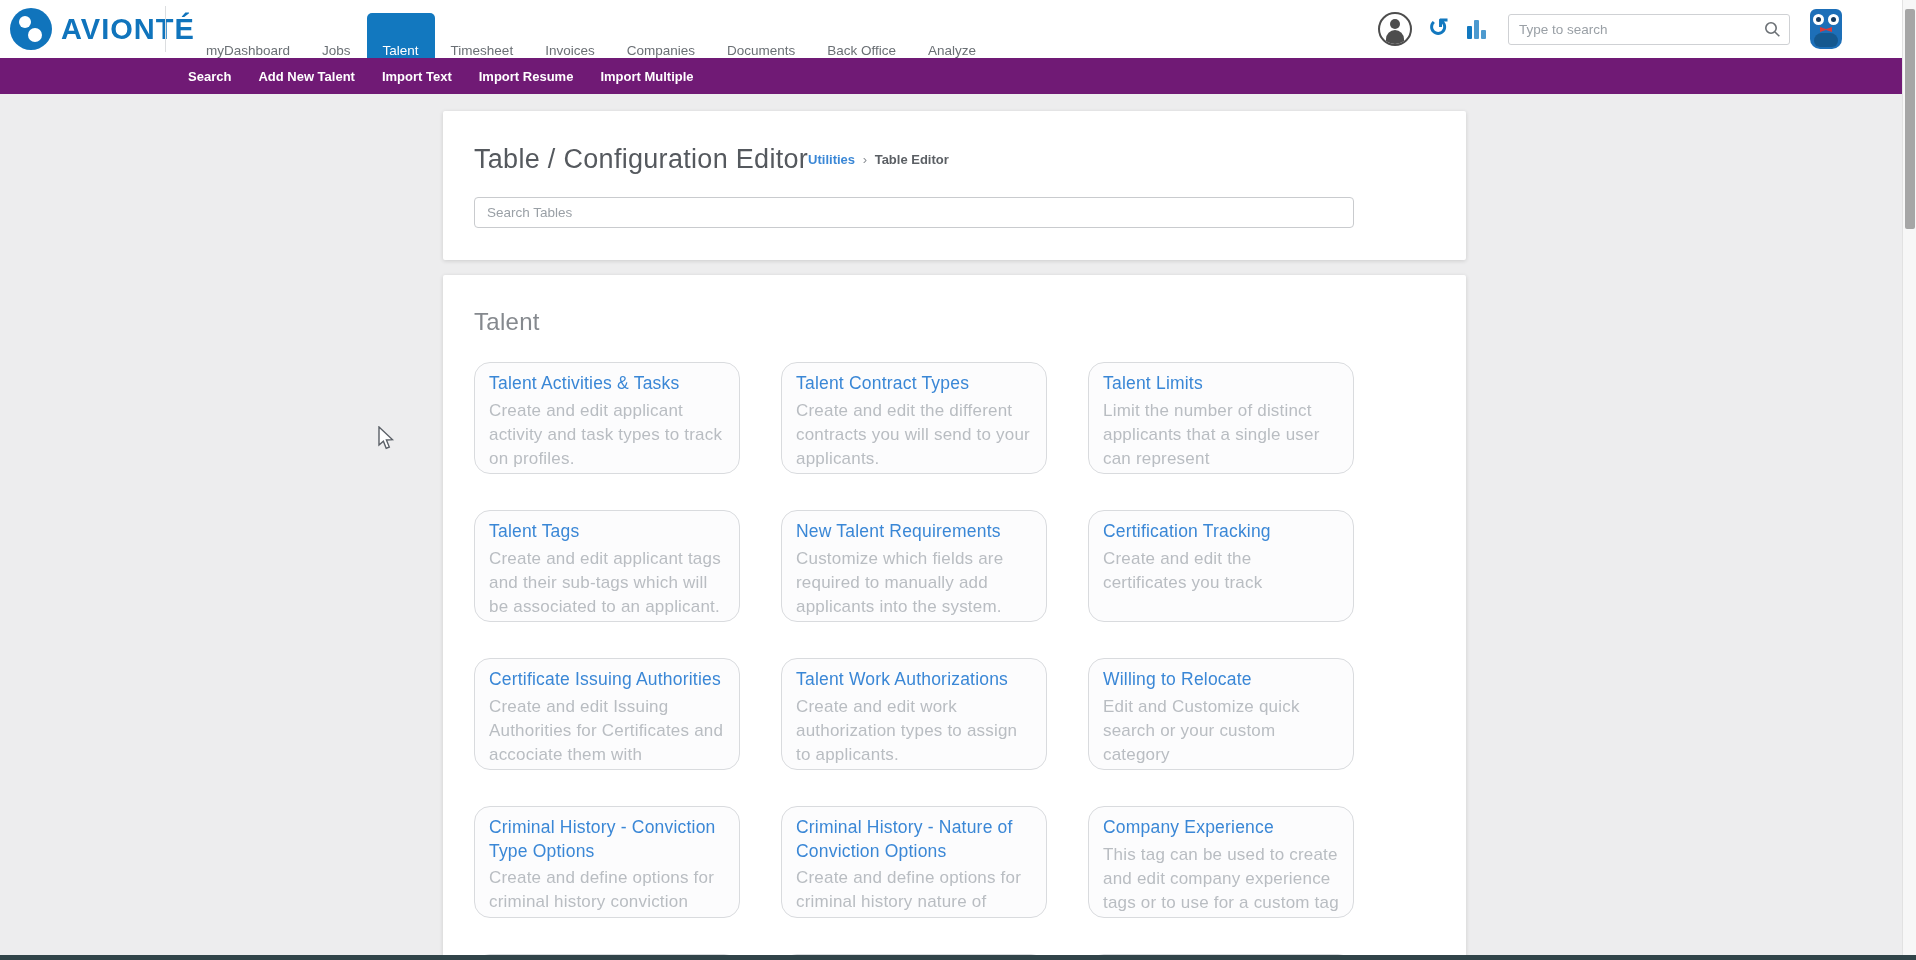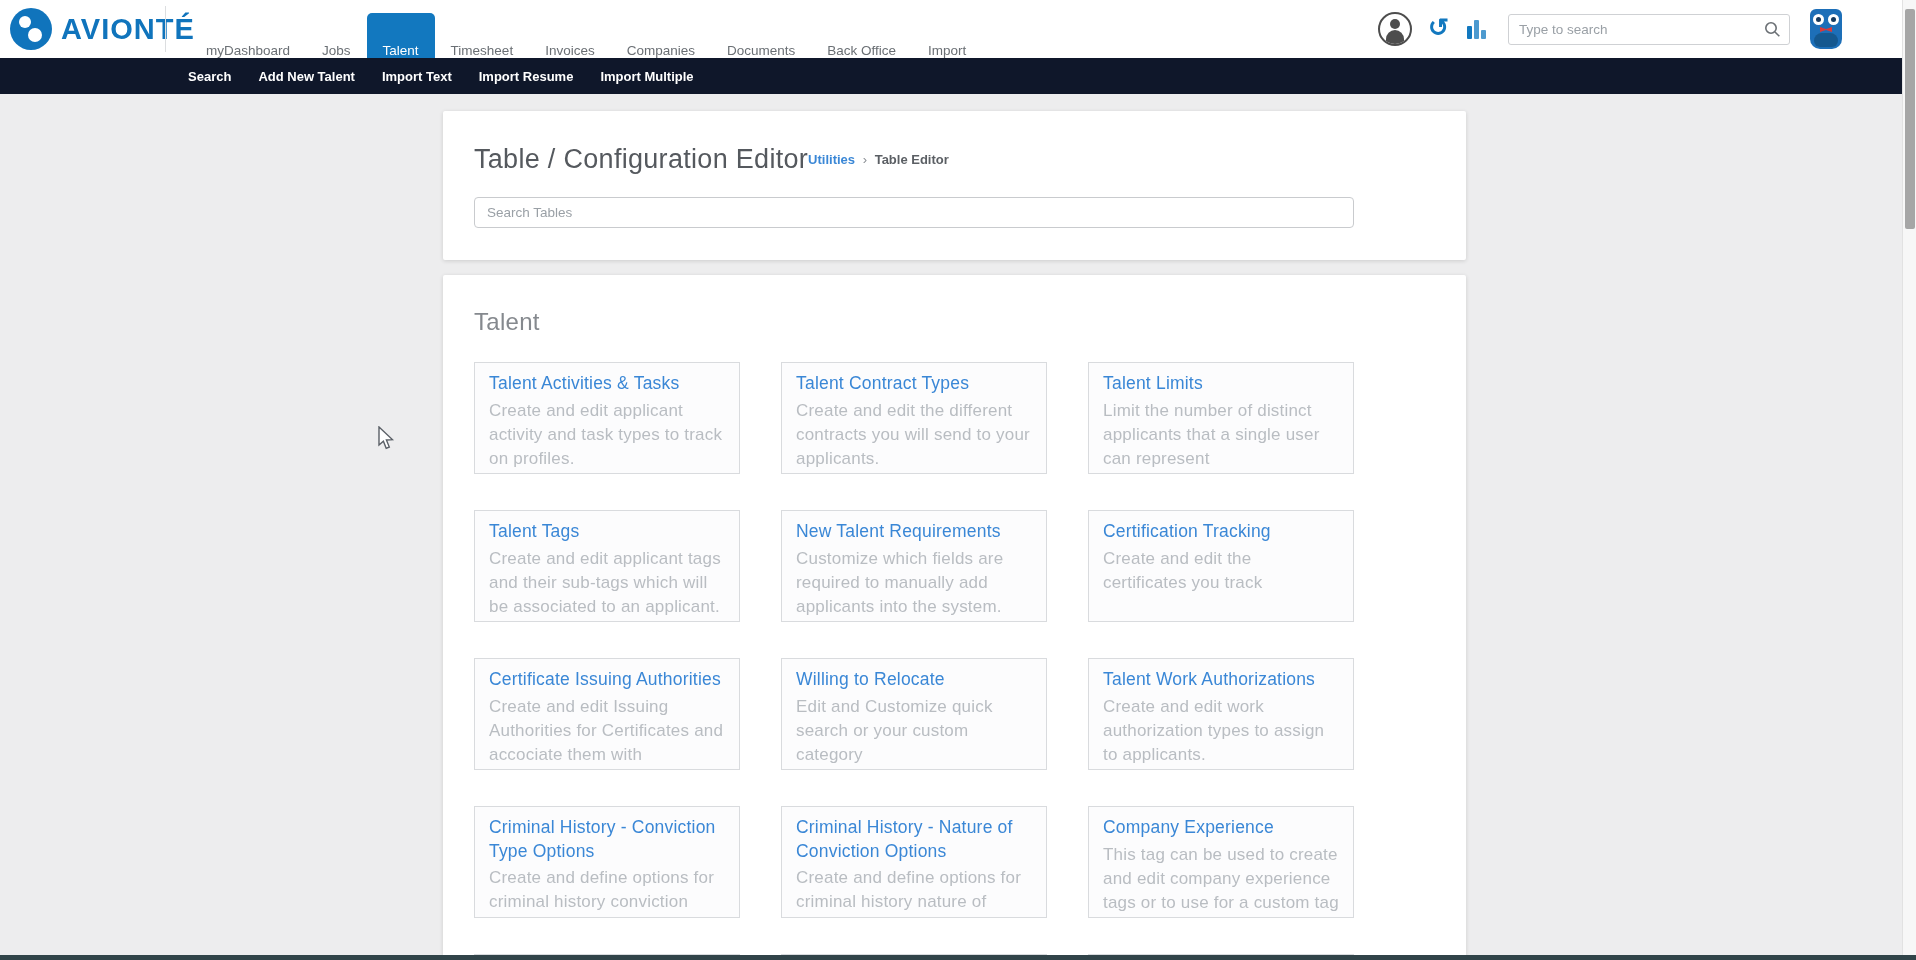--- a/index.html
+++ b/index.html
@@ -34,42 +34,42 @@
   .global-search input::placeholder { color:#9aa0a6; }
   .global-search .mag { position:absolute; right:9px; top:7px; }
   .owl-icon { margin-left:20px; width:32px; height:40px; background:#1d6fb8; border-radius:6px 6px 10px 10px; position:relative; }
   .owl-icon .eye { position:absolute; top:5px; width:11px; height:11px; border-radius:50%; background:#fff; }
   .owl-icon .eye.l { left:3px; } .owl-icon .eye.r { right:3px; }
   .owl-icon .eye::after { content:""; position:absolute; left:3px; top:3px; width:5px; height:5px; border-radius:50%; background:#163a5e; }
   .owl-icon .bow { position:absolute; left:10px; top:18px; width:12px; height:5px; background:#d93a3a; clip-path:polygon(0 0,50% 40%,100% 0,100% 100%,50% 60%,0 100%); }
   .owl-icon .belly { position:absolute; left:4px; bottom:2px; width:24px; height:14px; border-radius:10px 10px 8px 8px; background:#15588f; }
 
   
-  .subnav { position:absolute; left:0; top:58px; width:1902px; height:36px; background:#0f172a; display:flex; align-items:center; padding-left:188px; z-index:5; }
+  .subnav { position:absolute; left:0; top:58px; width:1902px; height:36px; background:#701a75; display:flex; align-items:center; padding-left:188px; z-index:5; }
   .subnav-item { color:#ffffff; font-size:13px; font-weight:700; margin-right:27px; cursor:pointer; }
 
   
   .panel { position:absolute; left:443px; width:1023px; background:#ffffff; border-radius:2px; box-shadow:0 1px 4px rgba(0,0,0,.14); }
   .panel-head { top:111px; height:149px; }
   .panel-body { top:275px; height:700px; overflow:hidden; }
 
   .title-row { display:flex; align-items:center; margin:33px 0 0 31px; }
   .page-title { font-size:27px; font-weight:500; color:#55595e; letter-spacing:.3px; }
   .breadcrumb { font-size:13px; font-weight:700; }
   .breadcrumb .bc-link { color:#3a87d6; cursor:pointer; }
   .breadcrumb .bc-sep  { color:#8a8f94; margin:0 4px; font-weight:400; }
   .breadcrumb .bc-cur  { color:#5b5f64; }
 
   .table-search { margin:22px 0 0 31px; width:880px; height:31px; border:1px solid #c9cbce; border-radius:4px; padding:10px 12px; font-size:13.5px; color:#444; font-family:"Liberation Sans",sans-serif; outline:none; display:block; }
   .table-search::placeholder { color:#9aa0a6; }
 
   .section-title { margin:33px 0 0 31px; font-size:24px; font-weight:500; color:#85898e; letter-spacing:.3px; }
 
   .card-grid { margin:26px 0 0 31px; display:grid; grid-template-columns:repeat(3,266px); column-gap:41px; row-gap:36px; }
-  .card { width:266px; height:112px; background:#fcfcfd; border:1px solid #d9dbde; border-radius:0; padding:9px 14px; overflow:hidden; cursor:pointer; }
+  .card { width:266px; height:112px; background:#fcfcfd; border:1px solid #d9dbde; border-radius:16px; padding:9px 14px; overflow:hidden; cursor:pointer; }
   .card h3 { font-size:17.5px; font-weight:500; color:#3a87d6; line-height:1.35; margin-bottom:3px; letter-spacing:.2px; }
   .card p  { font-size:17px; color:#b9bdc2; line-height:1.42; letter-spacing:.2px; }
   .card.stub { height:112px; }
 
   
   .scrollbar { position:absolute; right:0; top:0; width:14px; height:960px; background:#f7f7f7; border-left:1px solid #e2e2e2; z-index:20; }
   .scroll-thumb { position:absolute; left:2px; top:9px; width:10px; height:220px; background:#a6a6a6; border-radius:2px; }
 
   
   .bottom-strip { position:absolute; left:0; bottom:0; width:1916px; height:5px; background:#314449; z-index:30; }
@@ -116,21 +116,21 @@
 
       <div class="topnav-item">
         <span>Documents</span>
       </div>
 
       <div class="topnav-item">
         <span>Back Office</span>
       </div>
 
       <div class="topnav-item">
-        <span>Import</span>
+        <span>Analyze</span>
       </div>
     </nav>
 
   <div class="topbar-right">
     <div class="avatar-icon">
       <span class="head"></span>
         <span class="body"></span>
     </div>
     <span class="refresh-icon">↺</span>
     <span class="chart-icon">
@@ -214,27 +214,27 @@
         <h3>Certification Tracking</h3>
         <p>Create and edit the certificates you track</p>
       </div>
 
       <div class="card">
         <h3>Certificate Issuing Authorities</h3>
         <p>Create and edit Issuing Authorities for Certificates and accociate them with certifications</p>
       </div>
 
       <div class="card">
+        <h3>Talent Work Authorizations</h3>
+        <p>Create and edit work authorization types to assign to applicants.</p>
+      </div>
+
+      <div class="card">
         <h3>Willing to Relocate</h3>
         <p>Edit and Customize quick search or your custom category</p>
-      </div>
-
-      <div class="card">
-        <h3>Talent Work Authorizations</h3>
-        <p>Create and edit work authorization types to assign to applicants.</p>
       </div>
 
       <div class="card">
         <h3>Criminal History - Conviction Type Options</h3>
         <p>Create and define options for criminal history conviction type selection.</p>
       </div>
 
       <div class="card">
         <h3>Criminal History - Nature of Conviction Options</h3>
         <p>Create and define options for criminal history nature of conviction selection.</p>

